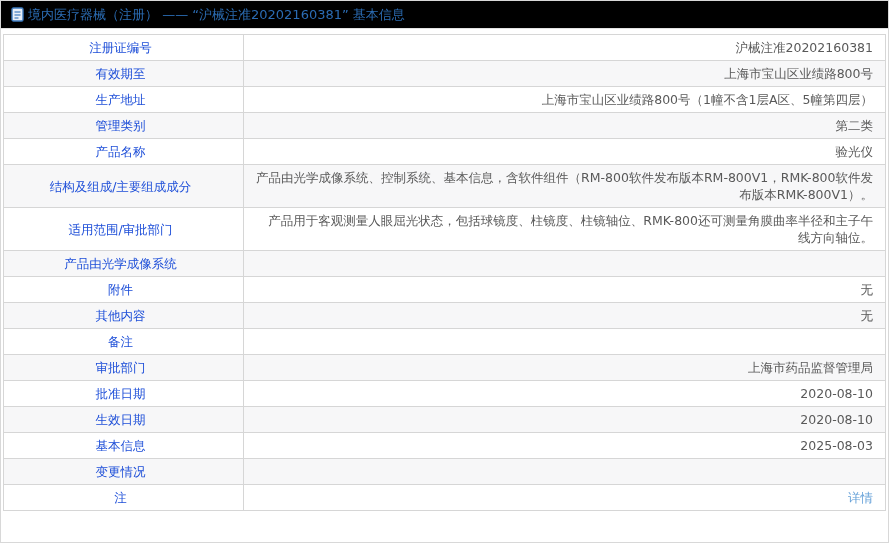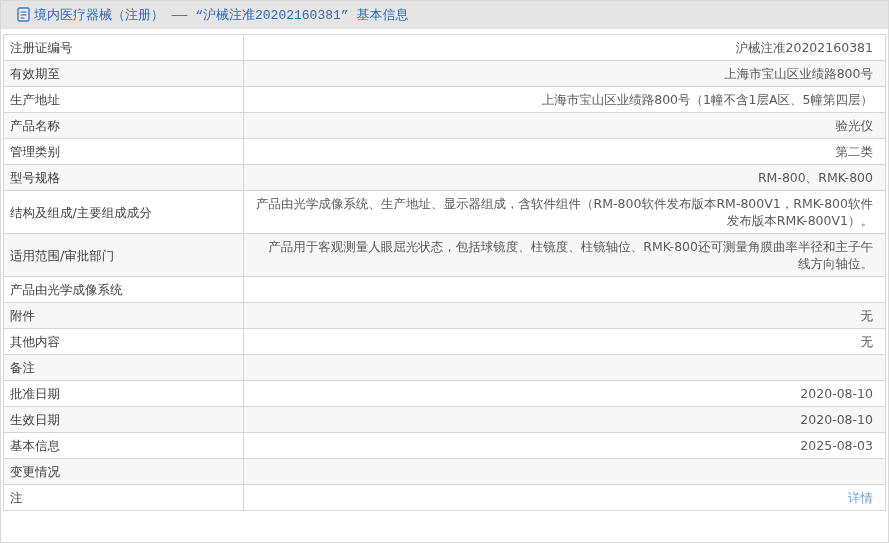--- a/index.html
+++ b/index.html
@@ -6,25 +6,24 @@
   html,body { background:#fff; }
   body { font-family:"DejaVu Sans","Liberation Sans",sans-serif; }
   .page {
     width:889px; height:543px;
     background:#fff;
     border:1px solid #d8d8d8;
     overflow:hidden;
   }
   .title-bar {
     height:28px;
-    background:#e5e5e5;
+    background:#000000;
     border-bottom:1px solid #e2e2e2;
     display:flex; align-items:center;
-    padding-left:16px;
-    font-family:Liberation Mono, monospace;
+    padding-left:10px;
   }
   .doc-icon { width:13px; height:15px; margin-right:4px; flex:0 0 auto; }
   .title-text {
     color:#2b6cb3;
     font-size:13px;
     white-space:nowrap;
   }
   table.info-table {
     width:883px;
     margin:5px 3px 0 2px;
@@ -34,23 +33,23 @@
     color:#595959;
   }
   table.info-table td {
     border:1px solid #d6d6d6;
     height:25px;
     line-height:17px;
     vertical-align:middle;
   }
   td.label-cell {
     width:240px;
-    text-align:left;
+    text-align:center;
     padding:4px 12px 4px 6px;
-    color:#404040;
+    color:#1d4ed8;
   }
   td.value-cell {
     text-align:right;
     padding:4px 12px 4px 12px;
     color:#595959;
     word-break:break-all;
   }
   tr:nth-child(even) { background:#f7f7f8; }
   tr:nth-child(odd)  { background:#ffffff; }
   a.detail-link { color:#64a0d8; text-decoration:none; cursor:pointer; }
@@ -78,54 +77,54 @@
         </tr>
         <tr>
           <td class="label-cell"><span>有效期至</span></td>
           <td class="value-cell"><span>上海市宝山区业绩路800号</span></td>
         </tr>
         <tr>
           <td class="label-cell"><span>生产地址</span></td>
           <td class="value-cell"><span>上海市宝山区业绩路800号（1幢不含1层A区、5幢第四层）</span></td>
         </tr>
         <tr>
+          <td class="label-cell"><span>管理类别</span></td>
+          <td class="value-cell"><span>第二类</span></td>
+        </tr>
+        <tr>
           <td class="label-cell"><span>产品名称</span></td>
           <td class="value-cell"><span>验光仪</span></td>
         </tr>
         <tr>
-          <td class="label-cell"><span>管理类别</span></td>
-          <td class="value-cell"><span>第二类</span></td>
-        </tr>
-        <tr>
-          <td class="label-cell"><span>型号规格</span></td>
-          <td class="value-cell"><span>RM-800、RMK-800</span></td>
-        </tr>
-        <tr>
           <td class="label-cell"><span>结构及组成/主要组成成分</span></td>
-          <td class="value-cell"><span>产品由光学成像系统、生产地址、显示器组成，含软件组件（RM-800软件发布版本RM-800V1，RMK-800软件发布版本RMK-800V1）。</span></td>
+          <td class="value-cell"><span>产品由光学成像系统、控制系统、基本信息，含软件组件（RM-800软件发布版本RM-800V1，RMK-800软件发布版本RMK-800V1）。</span></td>
         </tr>
         <tr>
           <td class="label-cell"><span>适用范围/审批部门</span></td>
           <td class="value-cell"><span>产品用于客观测量人眼屈光状态，包括球镜度、柱镜度、柱镜轴位、RMK-800还可测量角膜曲率半径和主子午线方向轴位。</span></td>
         </tr>
         <tr>
           <td class="label-cell"><span>产品由光学成像系统</span></td>
           <td class="value-cell"><span></span></td>
         </tr>
         <tr>
           <td class="label-cell"><span>附件</span></td>
           <td class="value-cell"><span>无</span></td>
         </tr>
         <tr>
           <td class="label-cell"><span>其他内容</span></td>
           <td class="value-cell"><span>无</span></td>
         </tr>
         <tr>
           <td class="label-cell"><span>备注</span></td>
           <td class="value-cell"><span></span></td>
+        </tr>
+        <tr>
+          <td class="label-cell"><span>审批部门</span></td>
+          <td class="value-cell"><span>上海市药品监督管理局</span></td>
         </tr>
         <tr>
           <td class="label-cell"><span>批准日期</span></td>
           <td class="value-cell"><span>2020-08-10</span></td>
         </tr>
         <tr>
           <td class="label-cell"><span>生效日期</span></td>
           <td class="value-cell"><span>2020-08-10</span></td>
         </tr>
         <tr>

